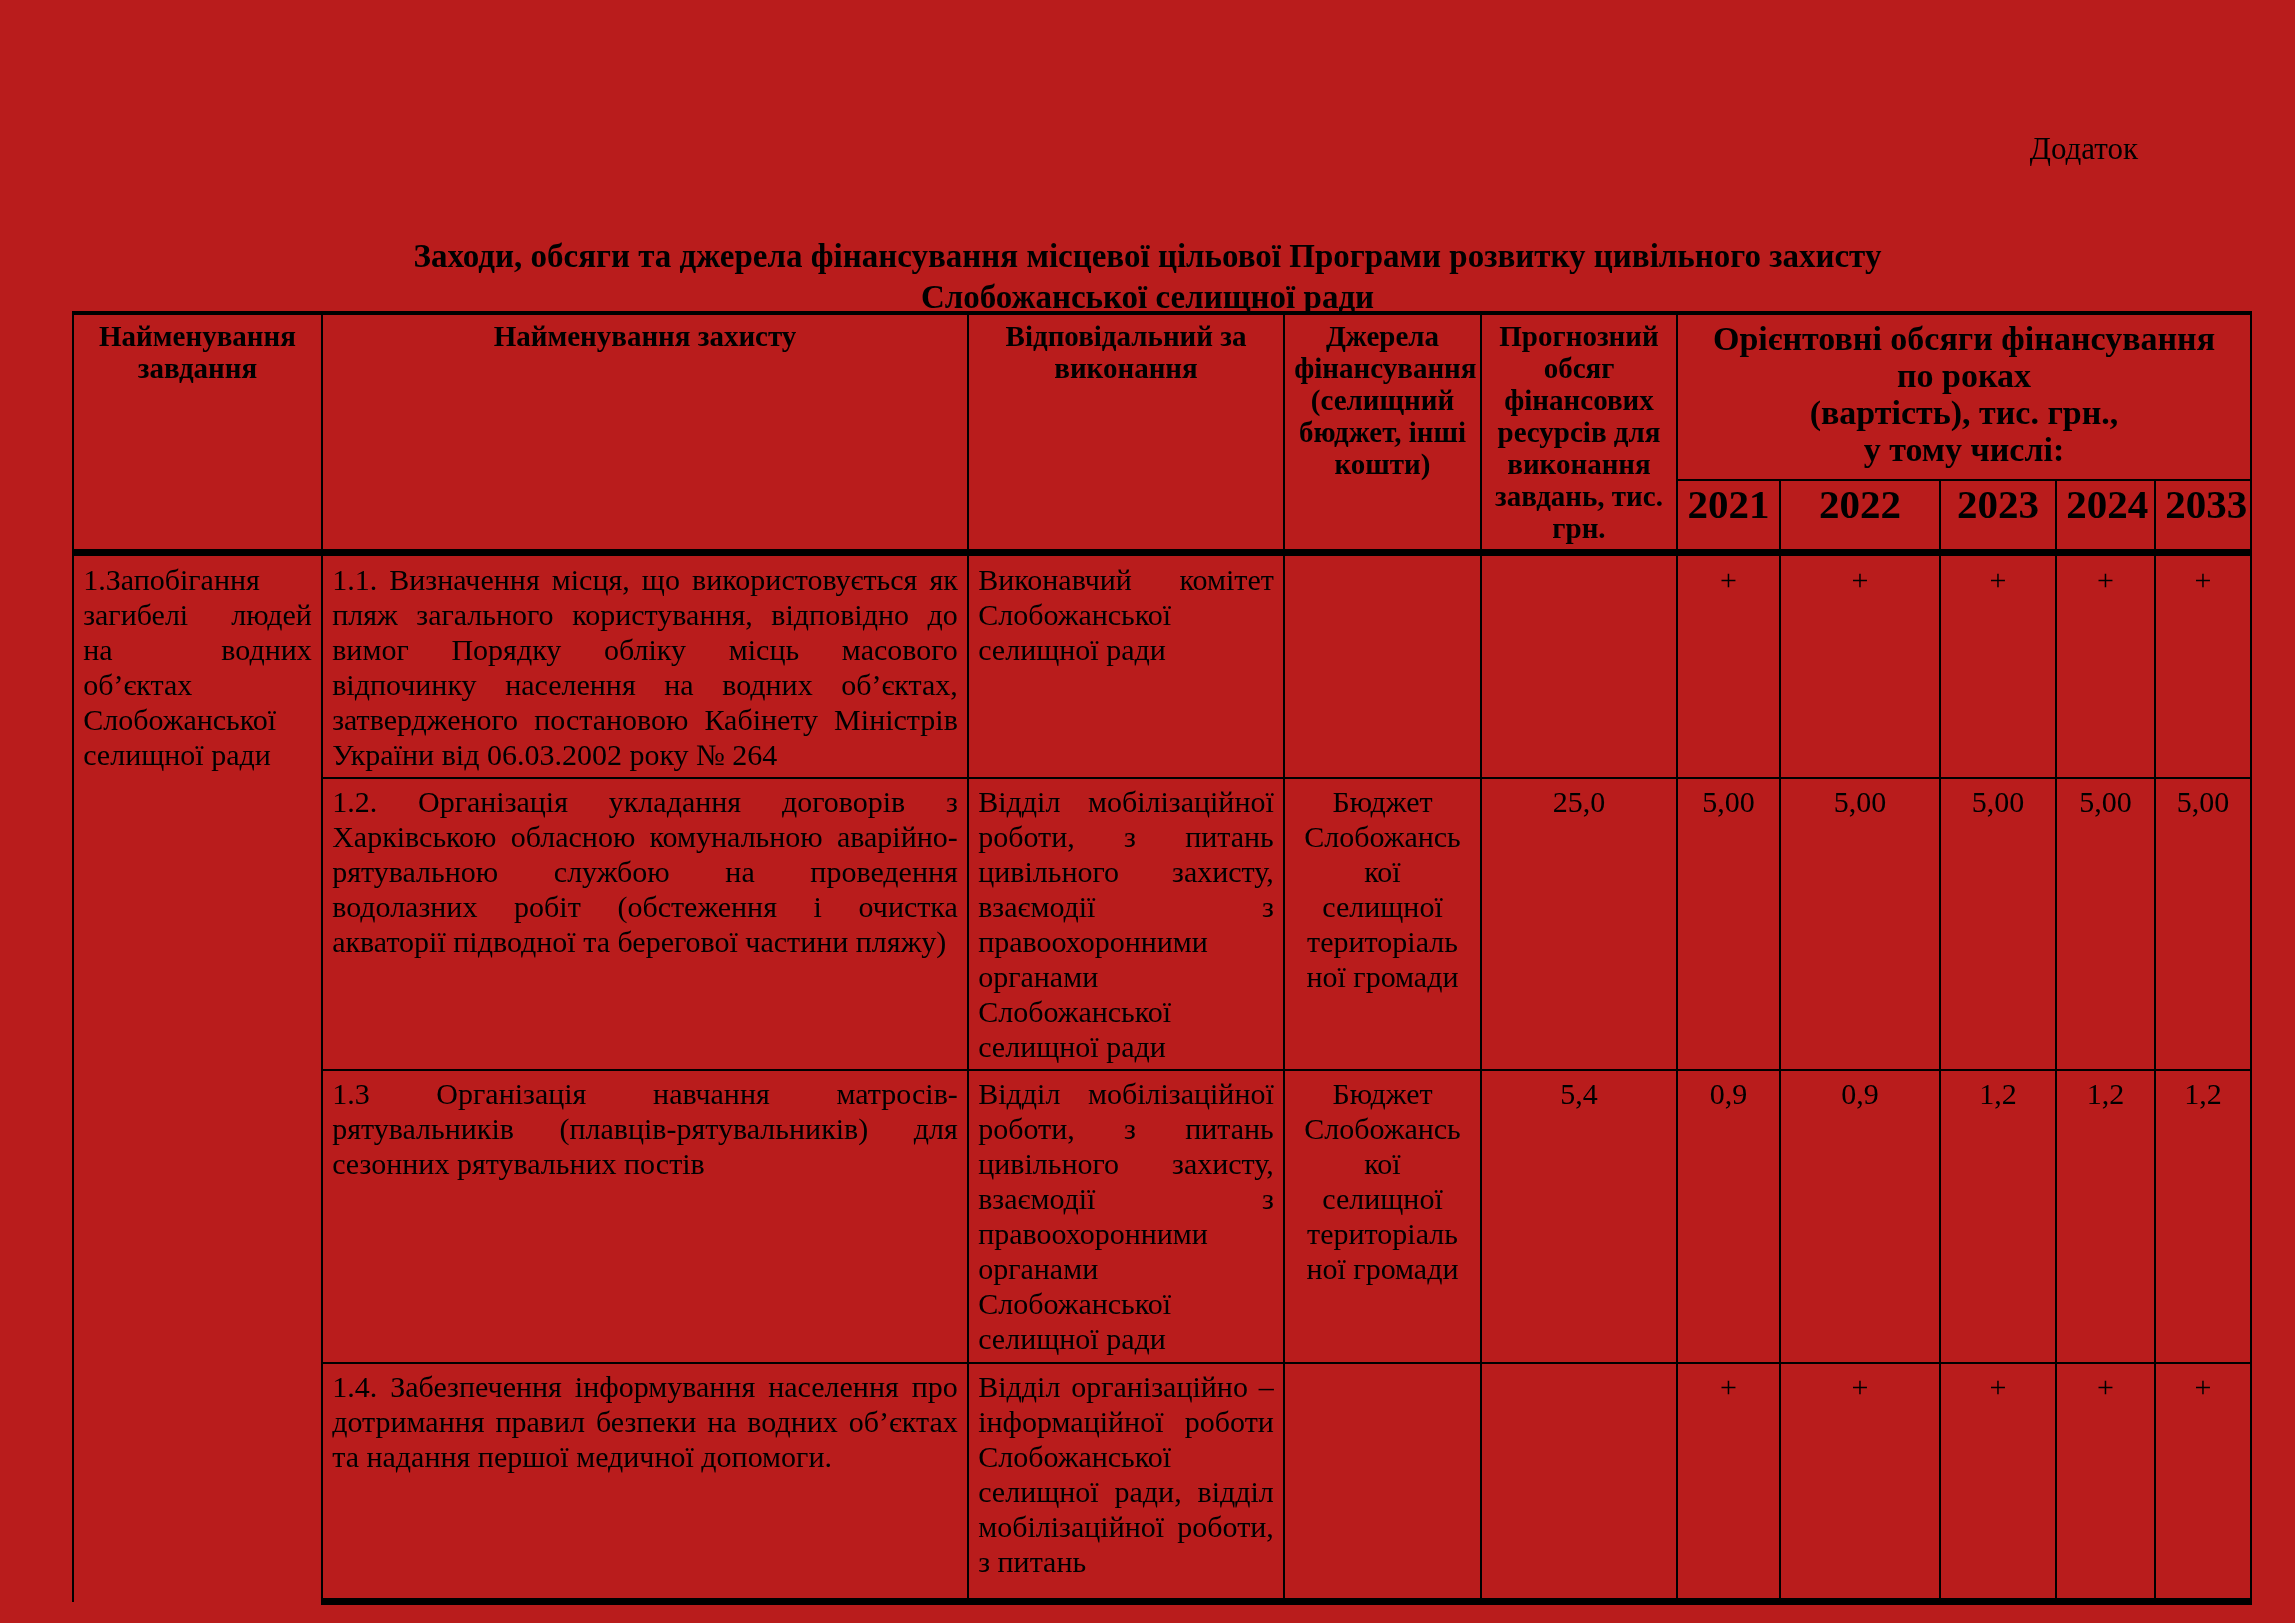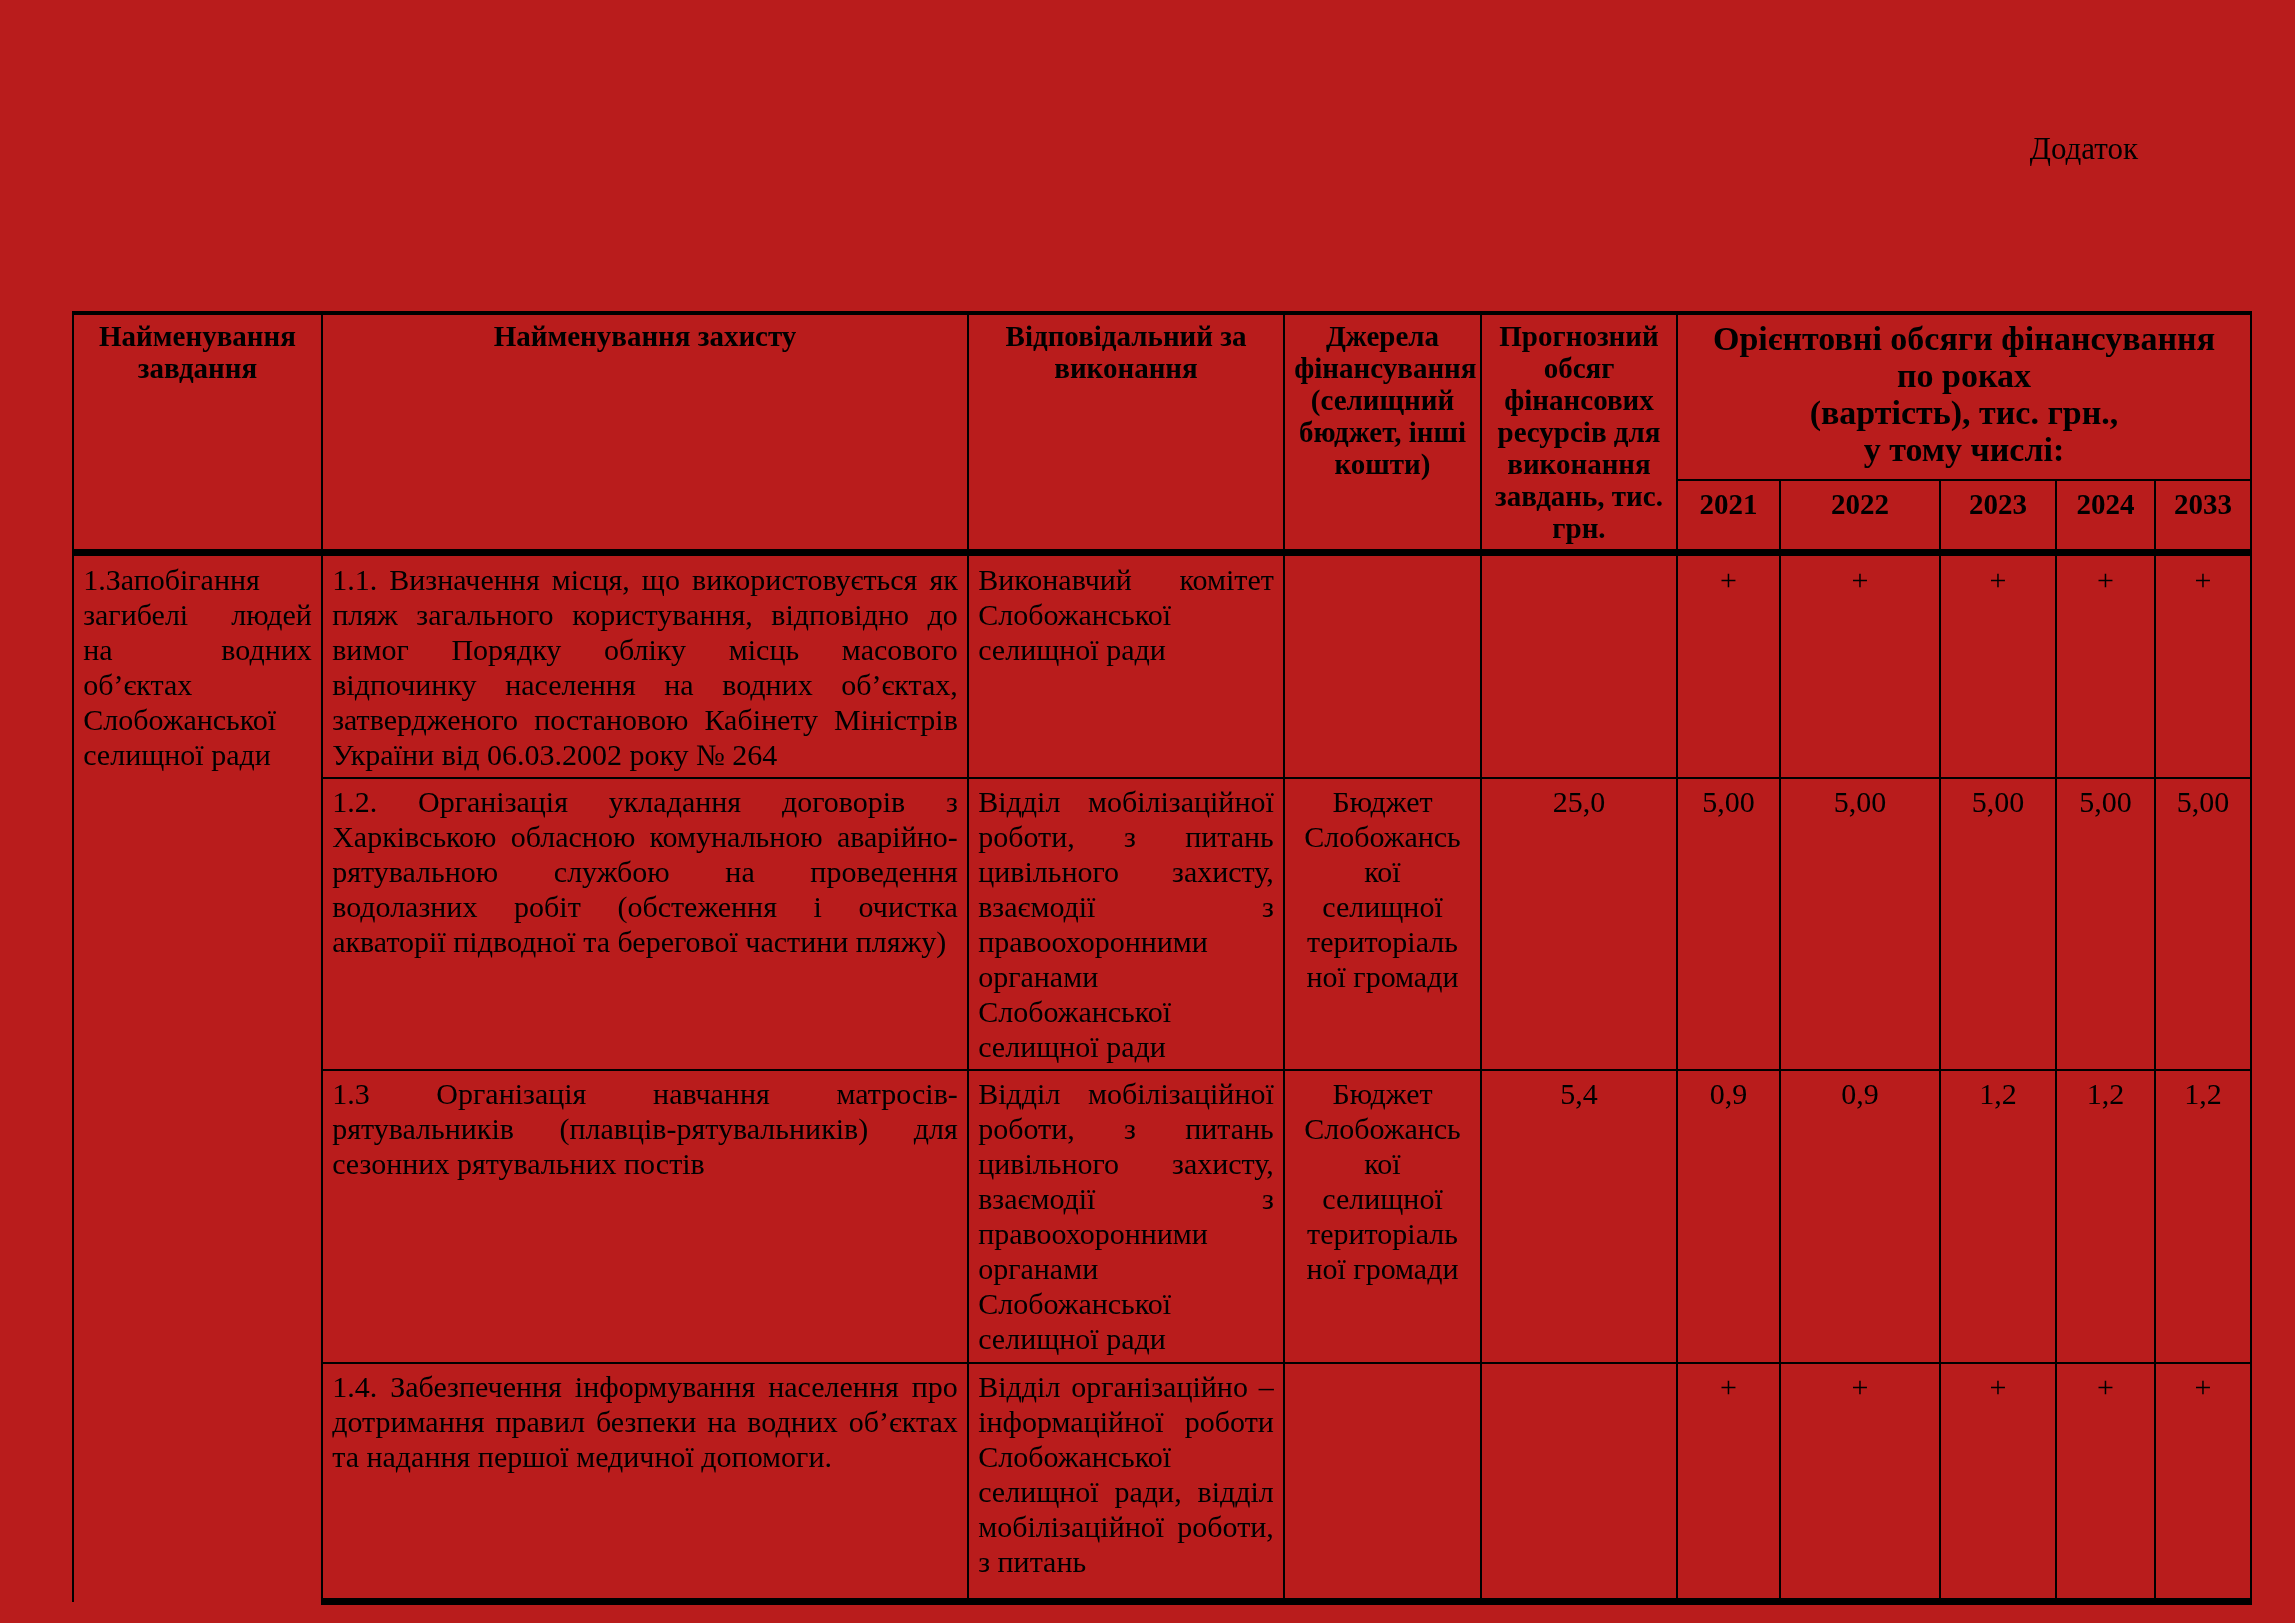--- a/index.html
+++ b/index.html
@@ -64,38 +64,40 @@
   th.ygroup {
     font-weight: bold;
     text-align: center;
     font-size: 34px;
     line-height: 37px;
     white-space: pre-line;
   }
   th.ylabel {
     font-weight: bold;
     text-align: center;
-    font-size: 29px;
+    font-size: 41px;
     border-bottom: 7.2px solid #000;
     padding-top: 6.5px;
   }
   .just { text-align: justify; }
   .ctr  { text-align: center; }
   .pl   { white-space: pre-line; }
   tr.r4 td { border-bottom: 7.2px solid #000; }
   td.task-cell { border-bottom: none; }
   .clip { max-height: 229px; overflow: hidden; }
 </style>
 </head>
 <body>
 
 <div class="page">
 
   <div class="annex">Додаток</div>
 
+  <div class="doc-title">Заходи, обсяги та джерела фінансування місцевої цільової Програми розвитку цивільного захисту
+Слобожанської селищної ради</div>
 
   <table class="main">
     <colgroup>
       <col style="width:249px">
       <col style="width:646px">
       <col style="width:316px">
       <col style="width:197px">
       <col style="width:196px">
       <col style="width:103px">
       <col style="width:160px">

